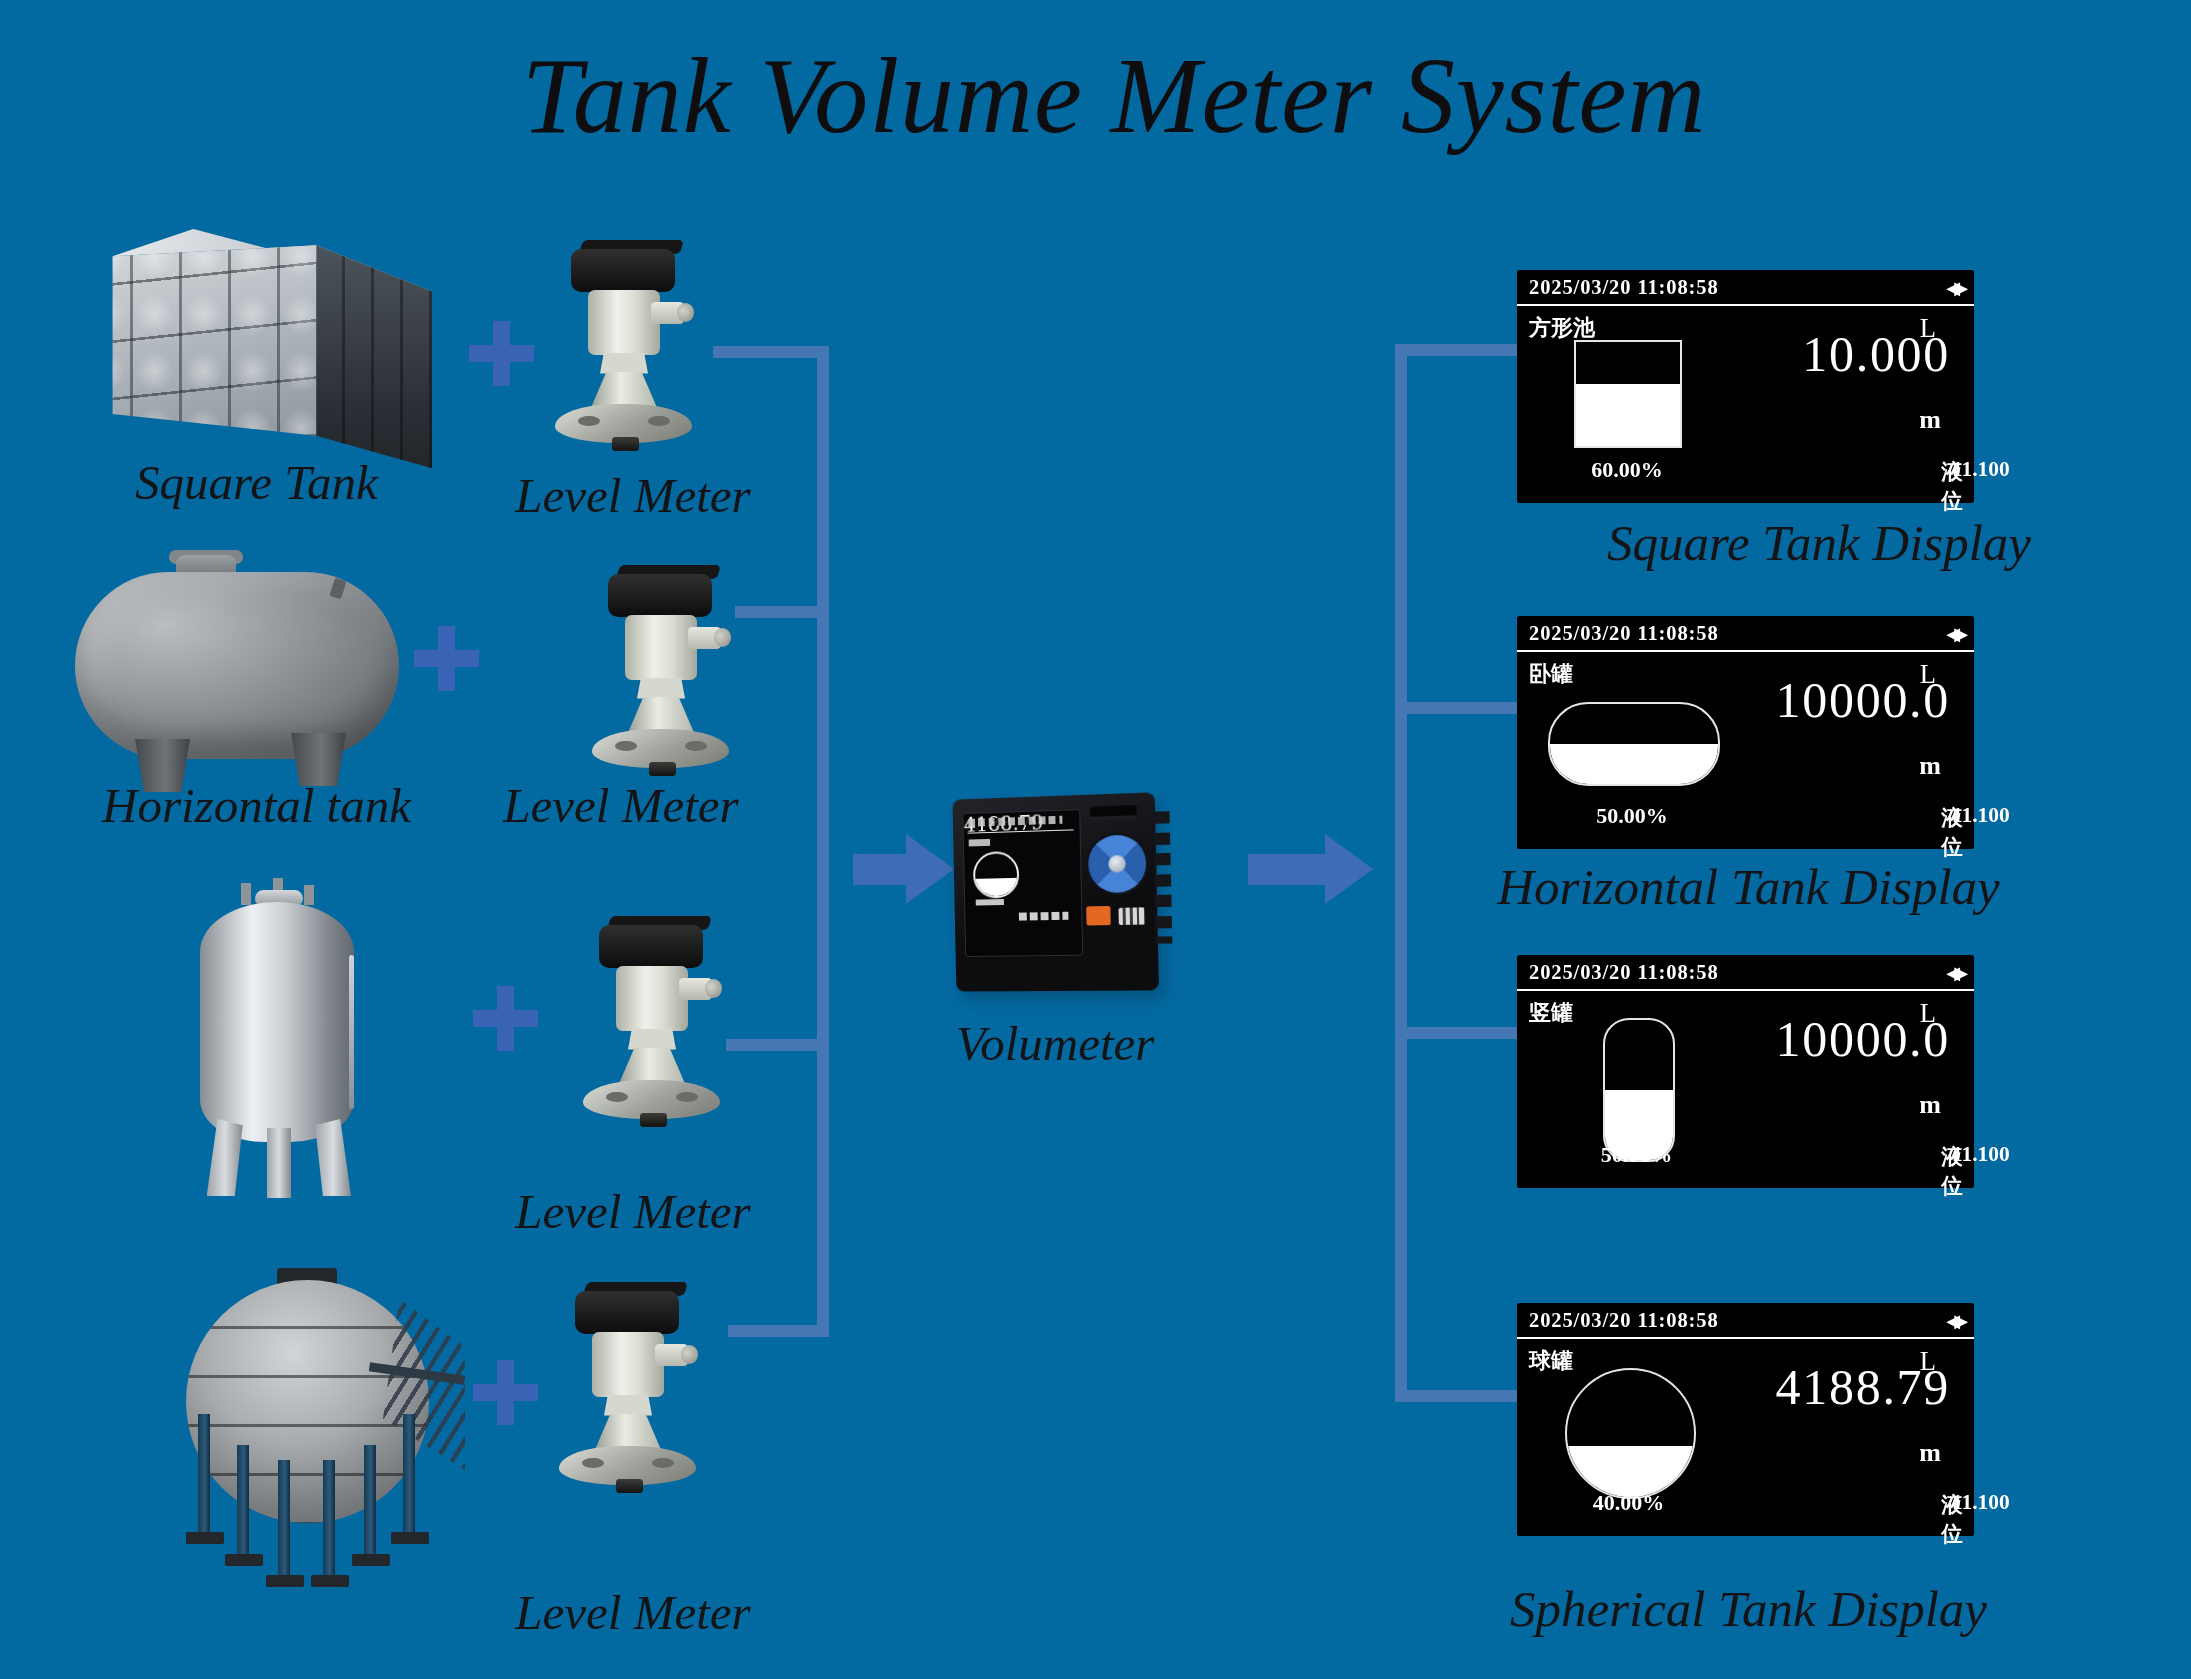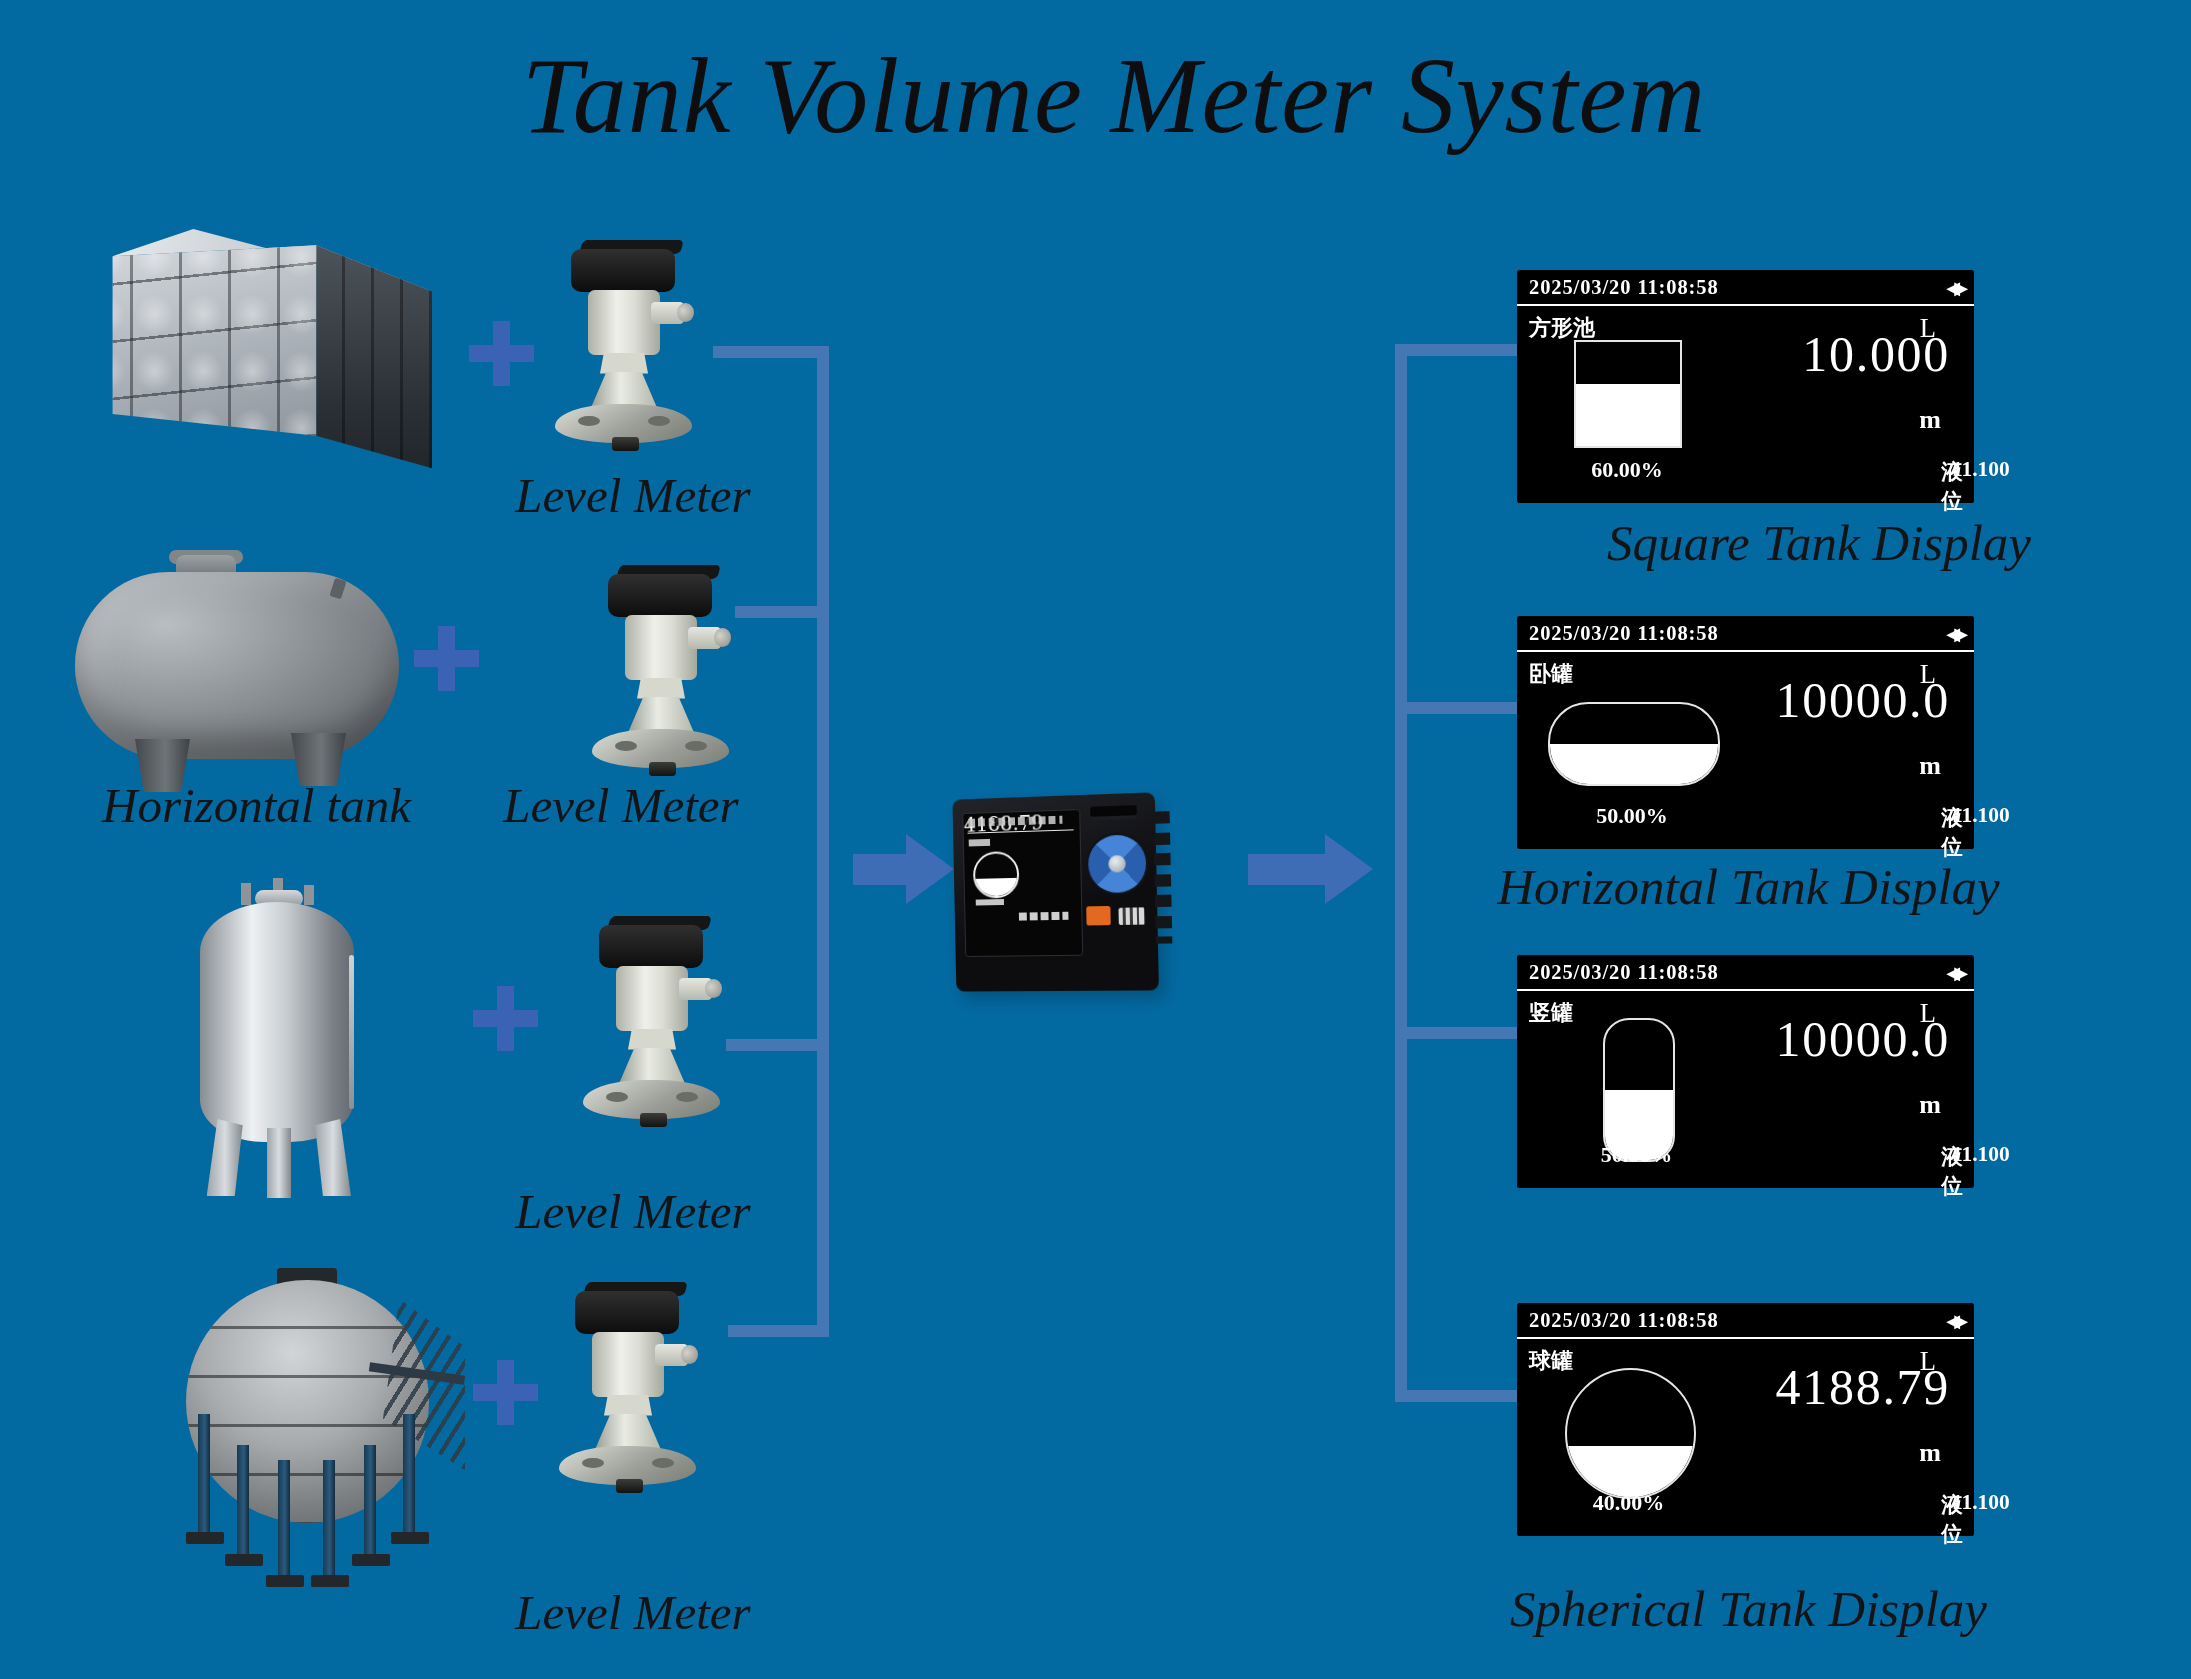--- a/index.html
+++ b/index.html
@@ -136,20 +136,21 @@
 
 <div id="canvas">
 
   <div class="abs title">Tank Volume Meter System</div>
 
   <div class="abs t1" style="left:81px;top:229px;">
     <div class="top"></div>
     <div class="side"></div>
     <div class="front"></div>
   </div>
+  <div class="abs lbl" style="left:51px;top:454px;width:411px;">Square Tank</div>
 
   <div class="abs t2" style="left:75px;top:555px;">
     <div class="manhole-lid"></div>
     <div class="manhole"></div>
     <div class="shell"></div>
     <div class="vent"></div>
     <div class="leg1"></div>
     <div class="leg2"></div>
   </div>
   <div class="abs lbl" style="left:51px;top:777px;width:411px;">Horizontal tank</div>
@@ -284,20 +285,21 @@
       <span class="s-val">4188.79</span>
       <div class="s-pct"></div>
       <div class="s-foot"></div>
     </div>
     <div class="slot"></div>
     <div class="dpad"></div>
     <div class="dpad-core"></div>
     <div class="btn-orange"></div>
     <div class="btn-gray"></div>
   </div>
+  <div class="abs lbl" style="left:901px;top:1015px;width:308px;">Volumeter</div>
 
   <div class="abs arrow-tail" style="left:1248px;top:854px;width:77px;height:31px;"></div>
   <div class="abs arrow-head" style="left:1325px;top:834px;"></div>
 
   <div class="abs line" style="left:1395px;top:344px;width:12px;height:1058px;"></div>
   <div class="abs line" style="left:1395px;top:344px;width:128px;height:12px;"></div>
   <div class="abs line" style="left:1395px;top:702px;width:128px;height:12px;"></div>
   <div class="abs line" style="left:1395px;top:1027px;width:128px;height:12px;"></div>
   <div class="abs line" style="left:1395px;top:1390px;width:128px;height:12px;"></div>
 

